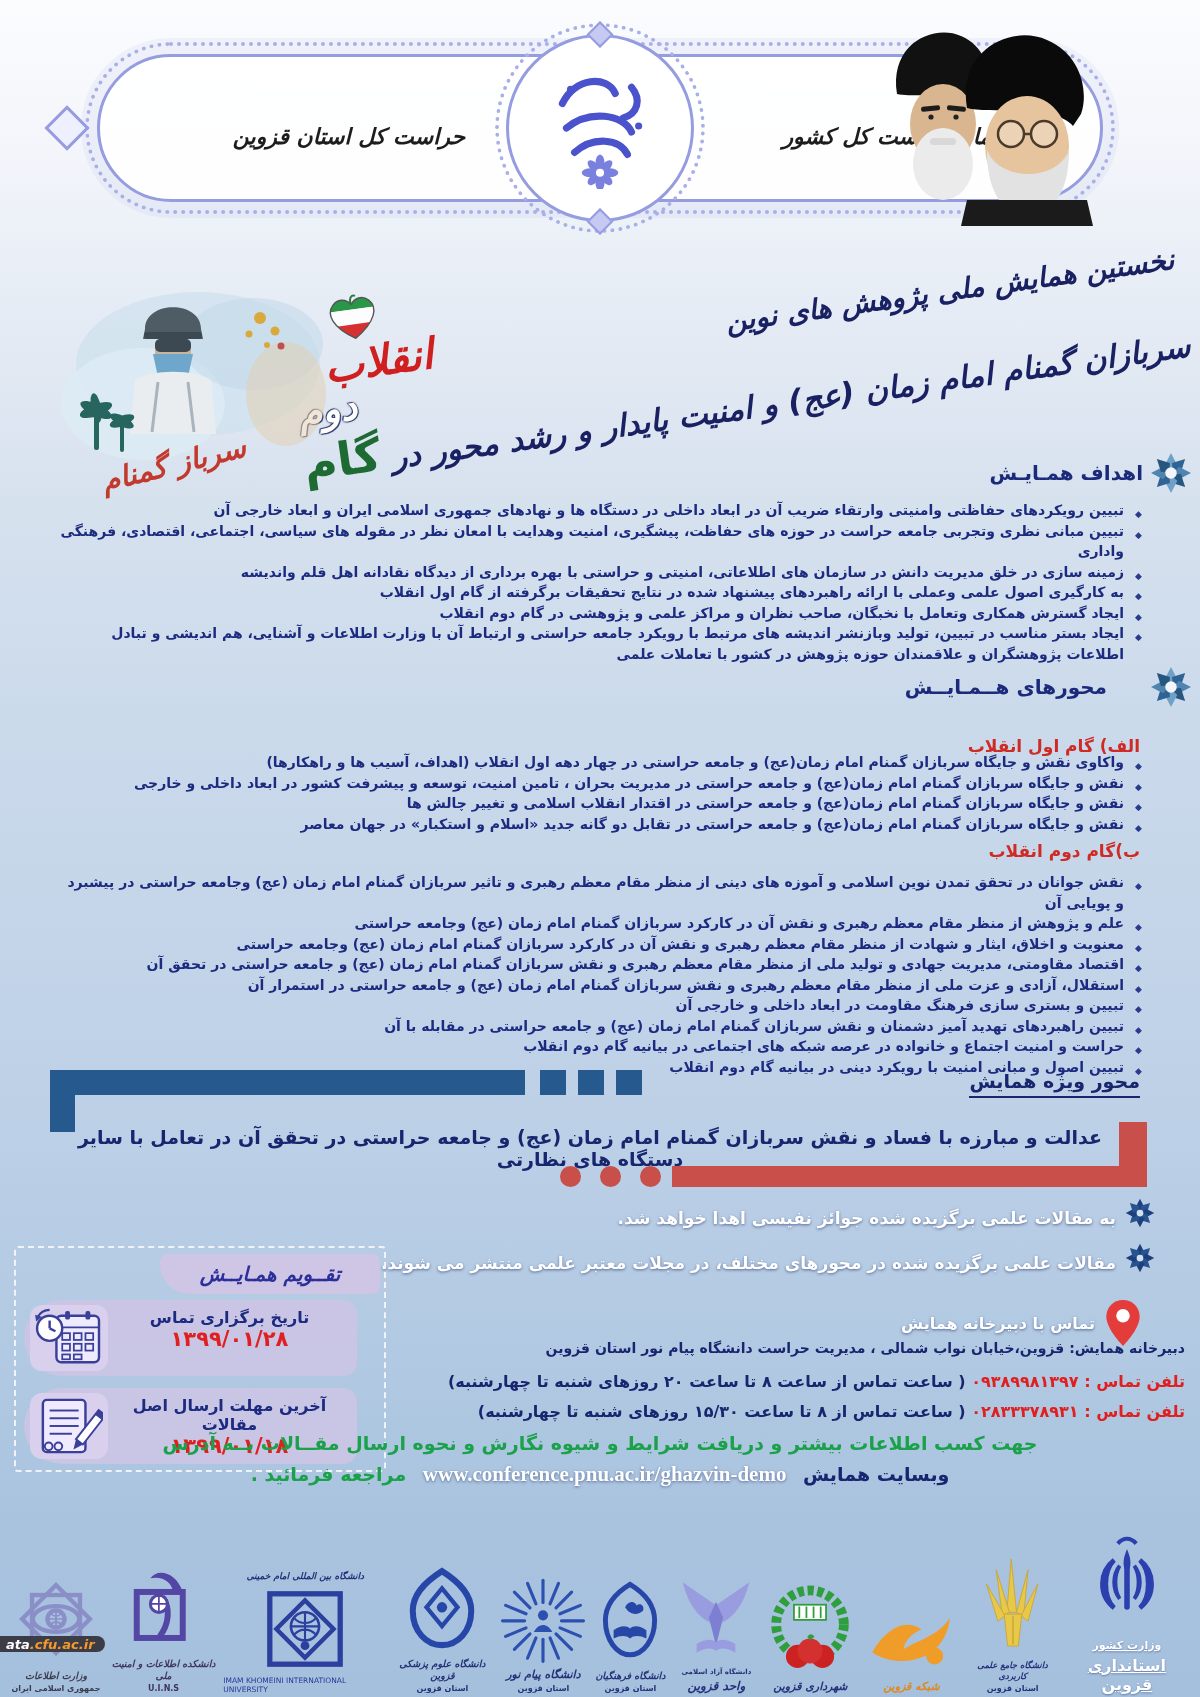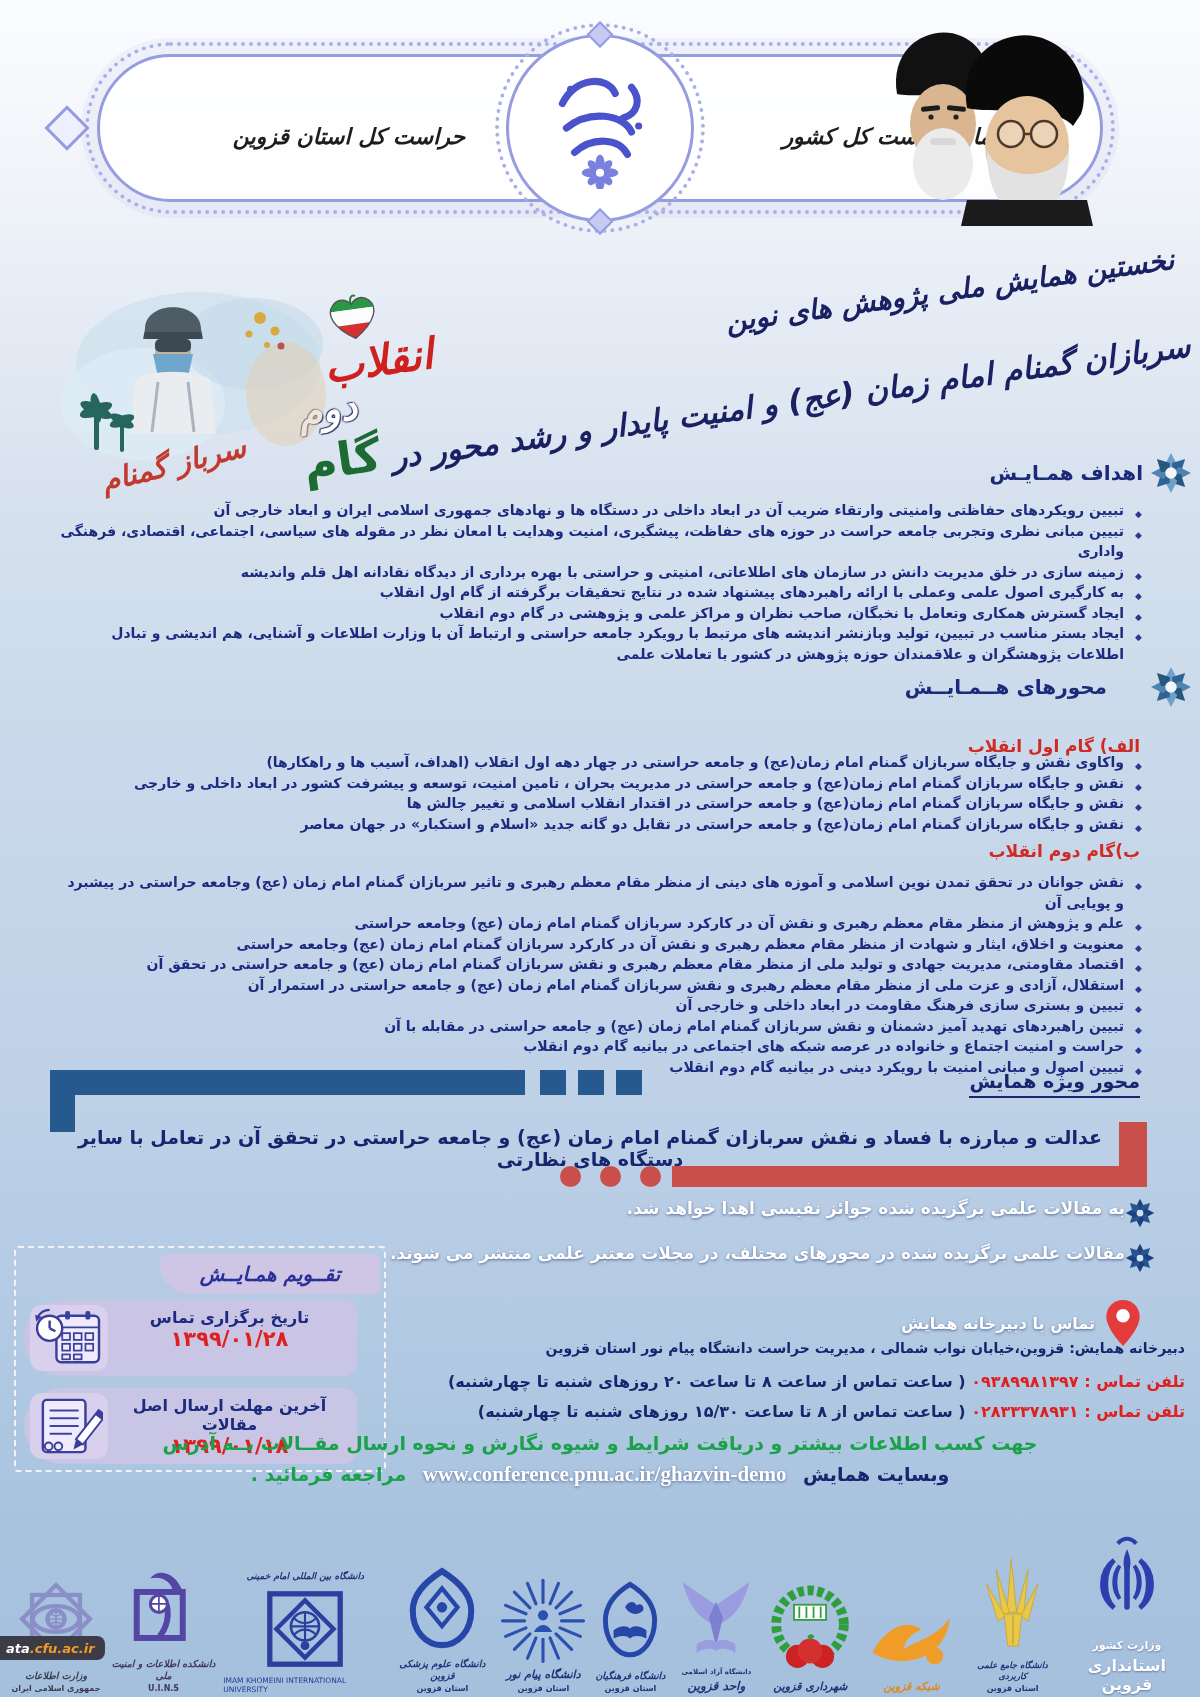--- a/index.html
+++ b/index.html
@@ -62,21 +62,21 @@
   
   .bar{position:absolute;background:#265a8f;}
   .bar-red{position:absolute;background:#c9504a;}
   .dot-red{position:absolute;width:21px;height:21px;border-radius:50%;background:#c9504a;}
   .special-h{position:absolute;right:60px;top:1070px;font-size:19px;font-weight:800;color:#17266e;
     border-bottom:2.5px solid #17266e;padding-bottom:4px;}
   .special-text{position:absolute;left:75px;right:95px;top:1126px;text-align:center;
     font-size:19px;font-weight:800;color:#17266e;}
 
   
-  .award{position:absolute;right:45px;display:flex;align-items:flex-start;
+  .award{position:absolute;right:45px;display:flex;align-items:flex-end;gap:9px;
     font-size:17px;font-weight:800;color:#fff;text-shadow:0 1px 3px rgba(10,20,80,.55);}
   .award-1{top:1198px;} .award-2{top:1243px;}
 
   
   .cal{position:absolute;left:14px;top:1246px;width:368px;height:222px;
     border:2px dashed #f2f2fa;border-radius:4px;}
   .cal-band{position:absolute;right:4px;top:6px;width:220px;height:40px;background:#cfc5e4;
     border-radius:8px 8px 8px 30px;display:flex;align-items:center;justify-content:center;
     font-size:20px;font-weight:800;font-style:italic;color:#2b2f9a;}
   .cal-row{position:absolute;left:8px;width:333px;height:76px;background:rgba(206,196,228,.85);
@@ -106,25 +106,25 @@
   .web-suf{color:#1aa14a;}
 
   
   .logos{position:absolute;left:8px;right:8px;top:1512px;height:182px;display:flex;
     direction:ltr;align-items:flex-end;justify-content:space-between;}
   .logo{display:flex;flex-direction:column;align-items:center;justify-content:flex-end;gap:3px;}
   .logo-cap{font-size:9.5px;font-weight:700;color:#253178;text-align:center;line-height:1.25;
     font-style:italic;}
   .logo-sub{font-size:8px;font-weight:700;color:#253178;text-align:center;line-height:1.2;}
   .cap-orange{color:#e08820;} .cap-white,.sub-white{color:#fff;font-style:normal;
-    text-shadow:0 1px 2px rgba(10,20,80,.4);}
+    text-shadow:0 1px 2px rgba(10,20,80,.4);text-decoration:underline;}
   .sub-white{font-size:16px;font-weight:800;} .cap-white{font-size:11px;}
   .cap-eng{font-size:7.5px;font-style:normal;color:#223a9a;}
 
-  .watermark{position:absolute;left:0;top:1636px;height:24px;padding:0 10px 0 6px;
+  .watermark{position:absolute;left:0;top:1636px;height:16px;padding:0 10px 0 6px;
     background:#3c3c46;border-radius:0 8px 8px 0;display:flex;align-items:center;
     direction:ltr;font-size:13px;font-weight:800;font-style:italic;}
   .wm-a{color:#fff;} .wm-b{color:#f59a2a;}
 </style>
 </head>
 <body>
 
 <div class="poster">
 
   <div class="orn-band">

